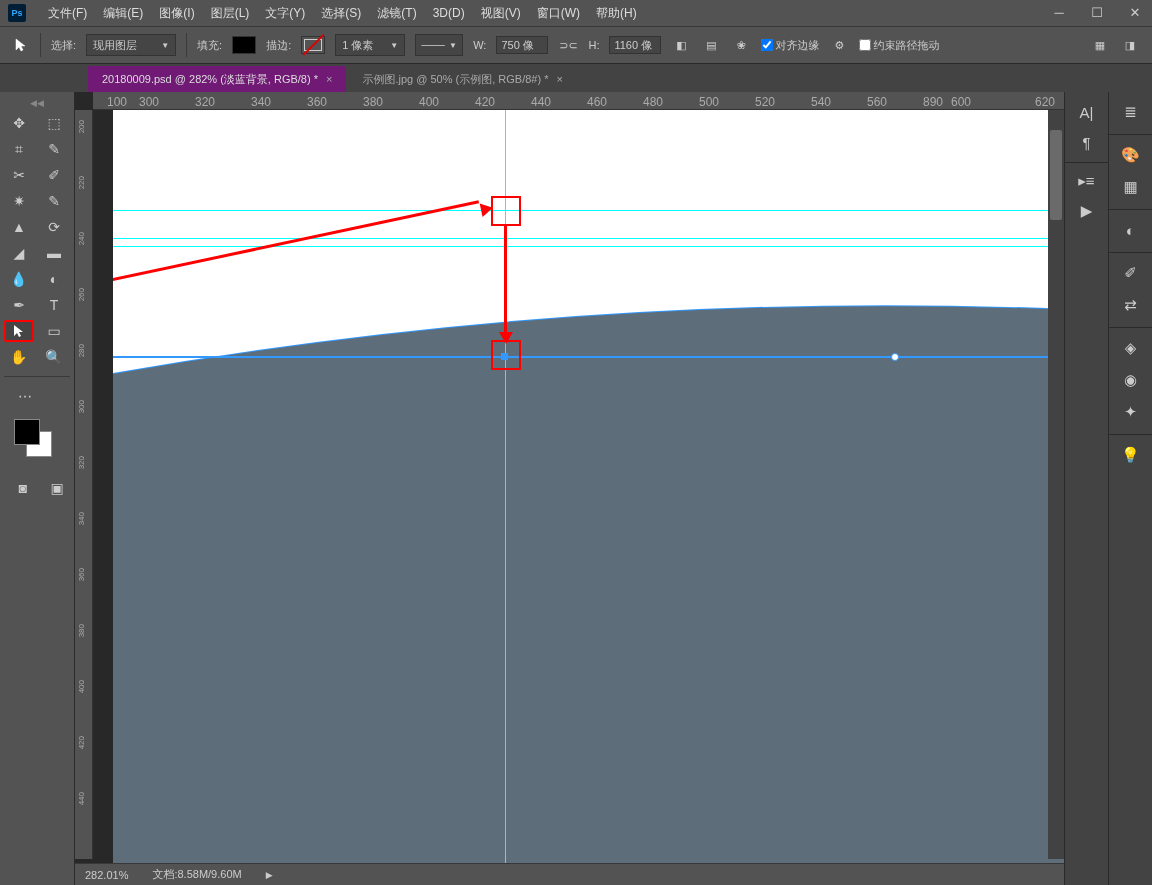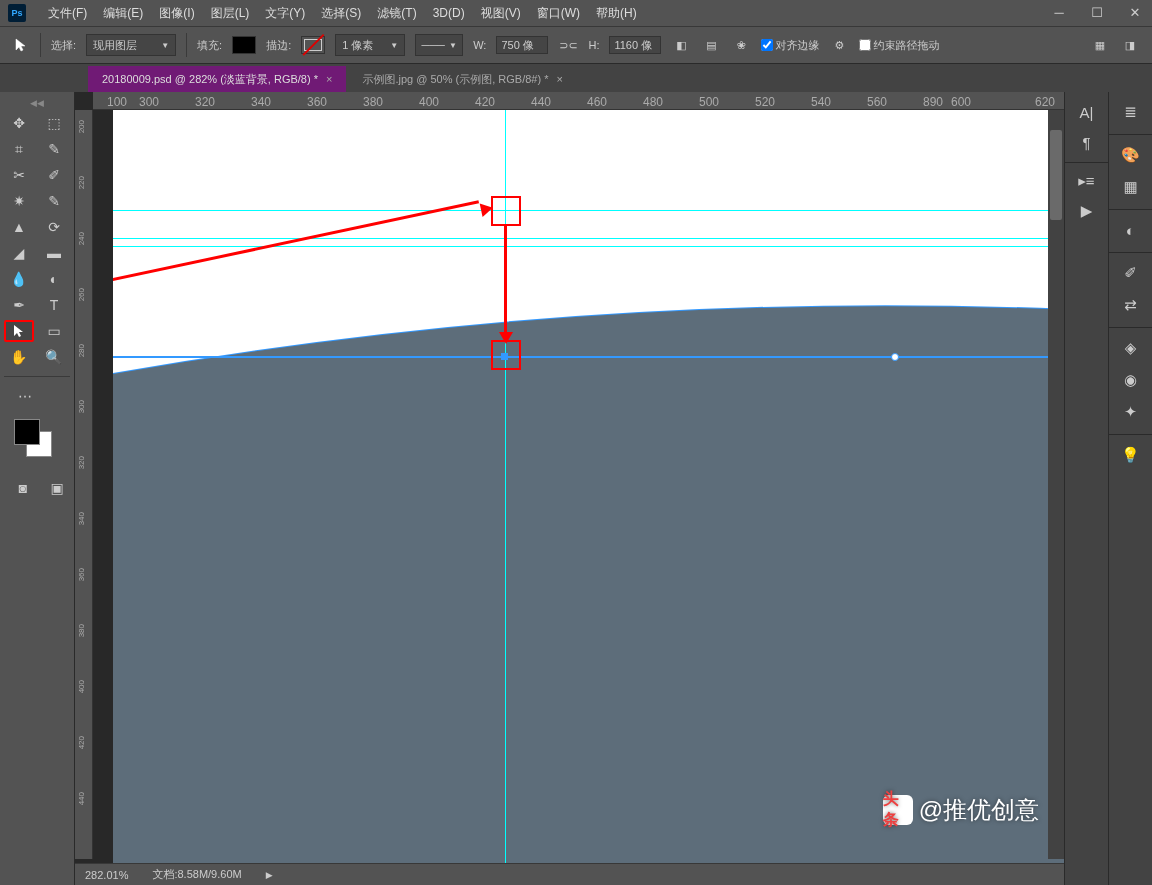--- a/index.html
+++ b/index.html
@@ -249,24 +249,20 @@
         <div class="red-box" style="left:378px; top:86px"></div>
         <div class="red-box" style="left:378px; top:230px"></div>
 
         <div class="red-arrow-line" style="left:-94px; top:188px; width:470px; transform:rotate(-12deg)"></div>
         <div class="red-arrow-head" style="left:368px; top:92px; transform:rotate(-12deg)"></div>
 
         <div style="position:absolute;left:391px;top:115px;width:3px;height:115px;background:#ff0000"></div>
         <div style="position:absolute;left:386px;top:222px;width:0;height:0;border-top:12px solid #ff0000;border-left:7px solid transparent;border-right:7px solid transparent"></div>
 
 
-        <div class="watermark">
-          <div class="tt">头条</div>
-          <span>@推优创意</span>
-        </div>
       </div>
     </div>
     <div class="vscroll">
         <div class="thumb"></div>
       </div>
     <div class="status">
       <span>282.01%</span>
       <span>文档:8.58M/9.60M</span>
         <span style="font-size:9px">▶</span>
     </div>

